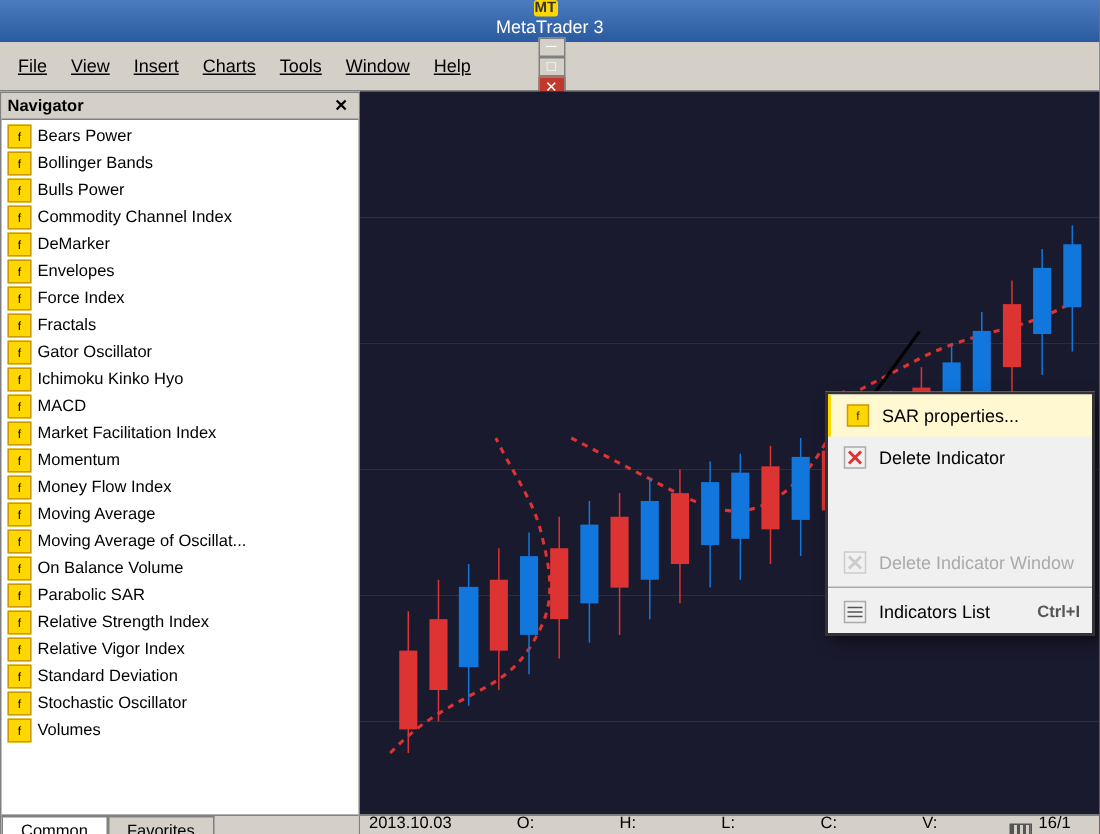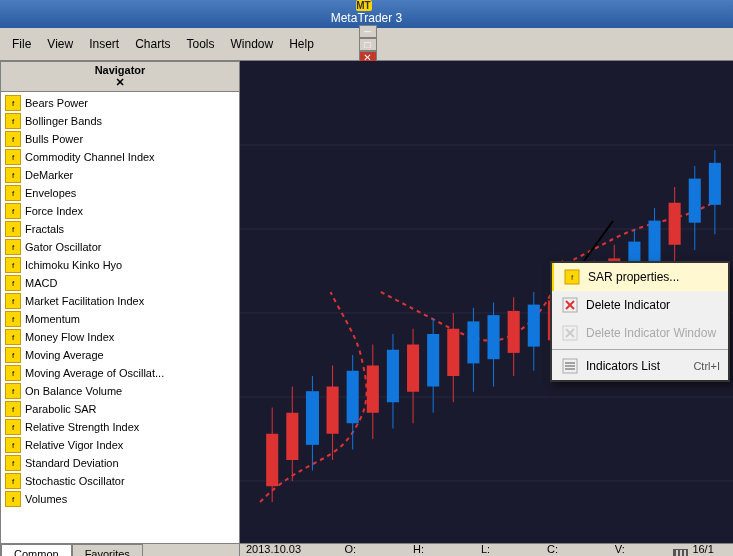--- a/index.html
+++ b/index.html
@@ -36,20 +36,21 @@
     .title-btn.close { background: #c0392b; color: white; }
 
     
     .menu-bar {
       background: #d4d0c8;
       height: 24px;
       display: flex;
       align-items: center;
       padding: 16px 4px;
       border-bottom: 1px solid #808080;
+      text-decoration: underline;
     }
     .menu-item {
       padding: 2px 8px;
       cursor: pointer;
       font-size: 12px;
     }
 
     
     .main-area {
       display: flex;
@@ -67,21 +68,20 @@
     }
     .navigator-header {
       background: #d4d0c8;
       padding: 2px 4px;
       display: flex;
       align-items: center;
       justify-content: space-between;
       border-bottom: 1px solid #808080;
       font-size: 11px;
       font-weight: bold;
-      flex-direction: column;
     }
     .navigator-close {
       cursor: pointer;
       font-size: 11px;
       padding: 0 3px;
     }
     .nav-list {
       flex: 1;
       overflow-y: auto;
       padding: 2px 0;
@@ -141,30 +141,31 @@
       z-index: 100;
       min-width: 180px;
     }
     .context-menu-item {
       display: flex;
       align-items: center;
       padding: 4px 8px;
       cursor: pointer;
       font-size: 12px;
     }
-    .context-menu-item.disabled { color: #aaa; cursor: default; }
+    .context-menu-item.disabled { color: #aaa; cursor: default; margin-top: 42px; }
     .context-menu-icon {
       width: 20px; height: 20px;
       margin-right: 6px;
       display: flex; align-items: center; justify-content: center;
     }
     .context-menu-shortcut {
       margin-left: auto;
       font-size: 11px;
       color: #555;
+      font-weight: bold;
     }
     .context-menu-separator {
       height: 1px;
       background: #aaa;
       margin: 2px 0;
     }
 
     
     .edit-indicator-label {
       position: absolute;

